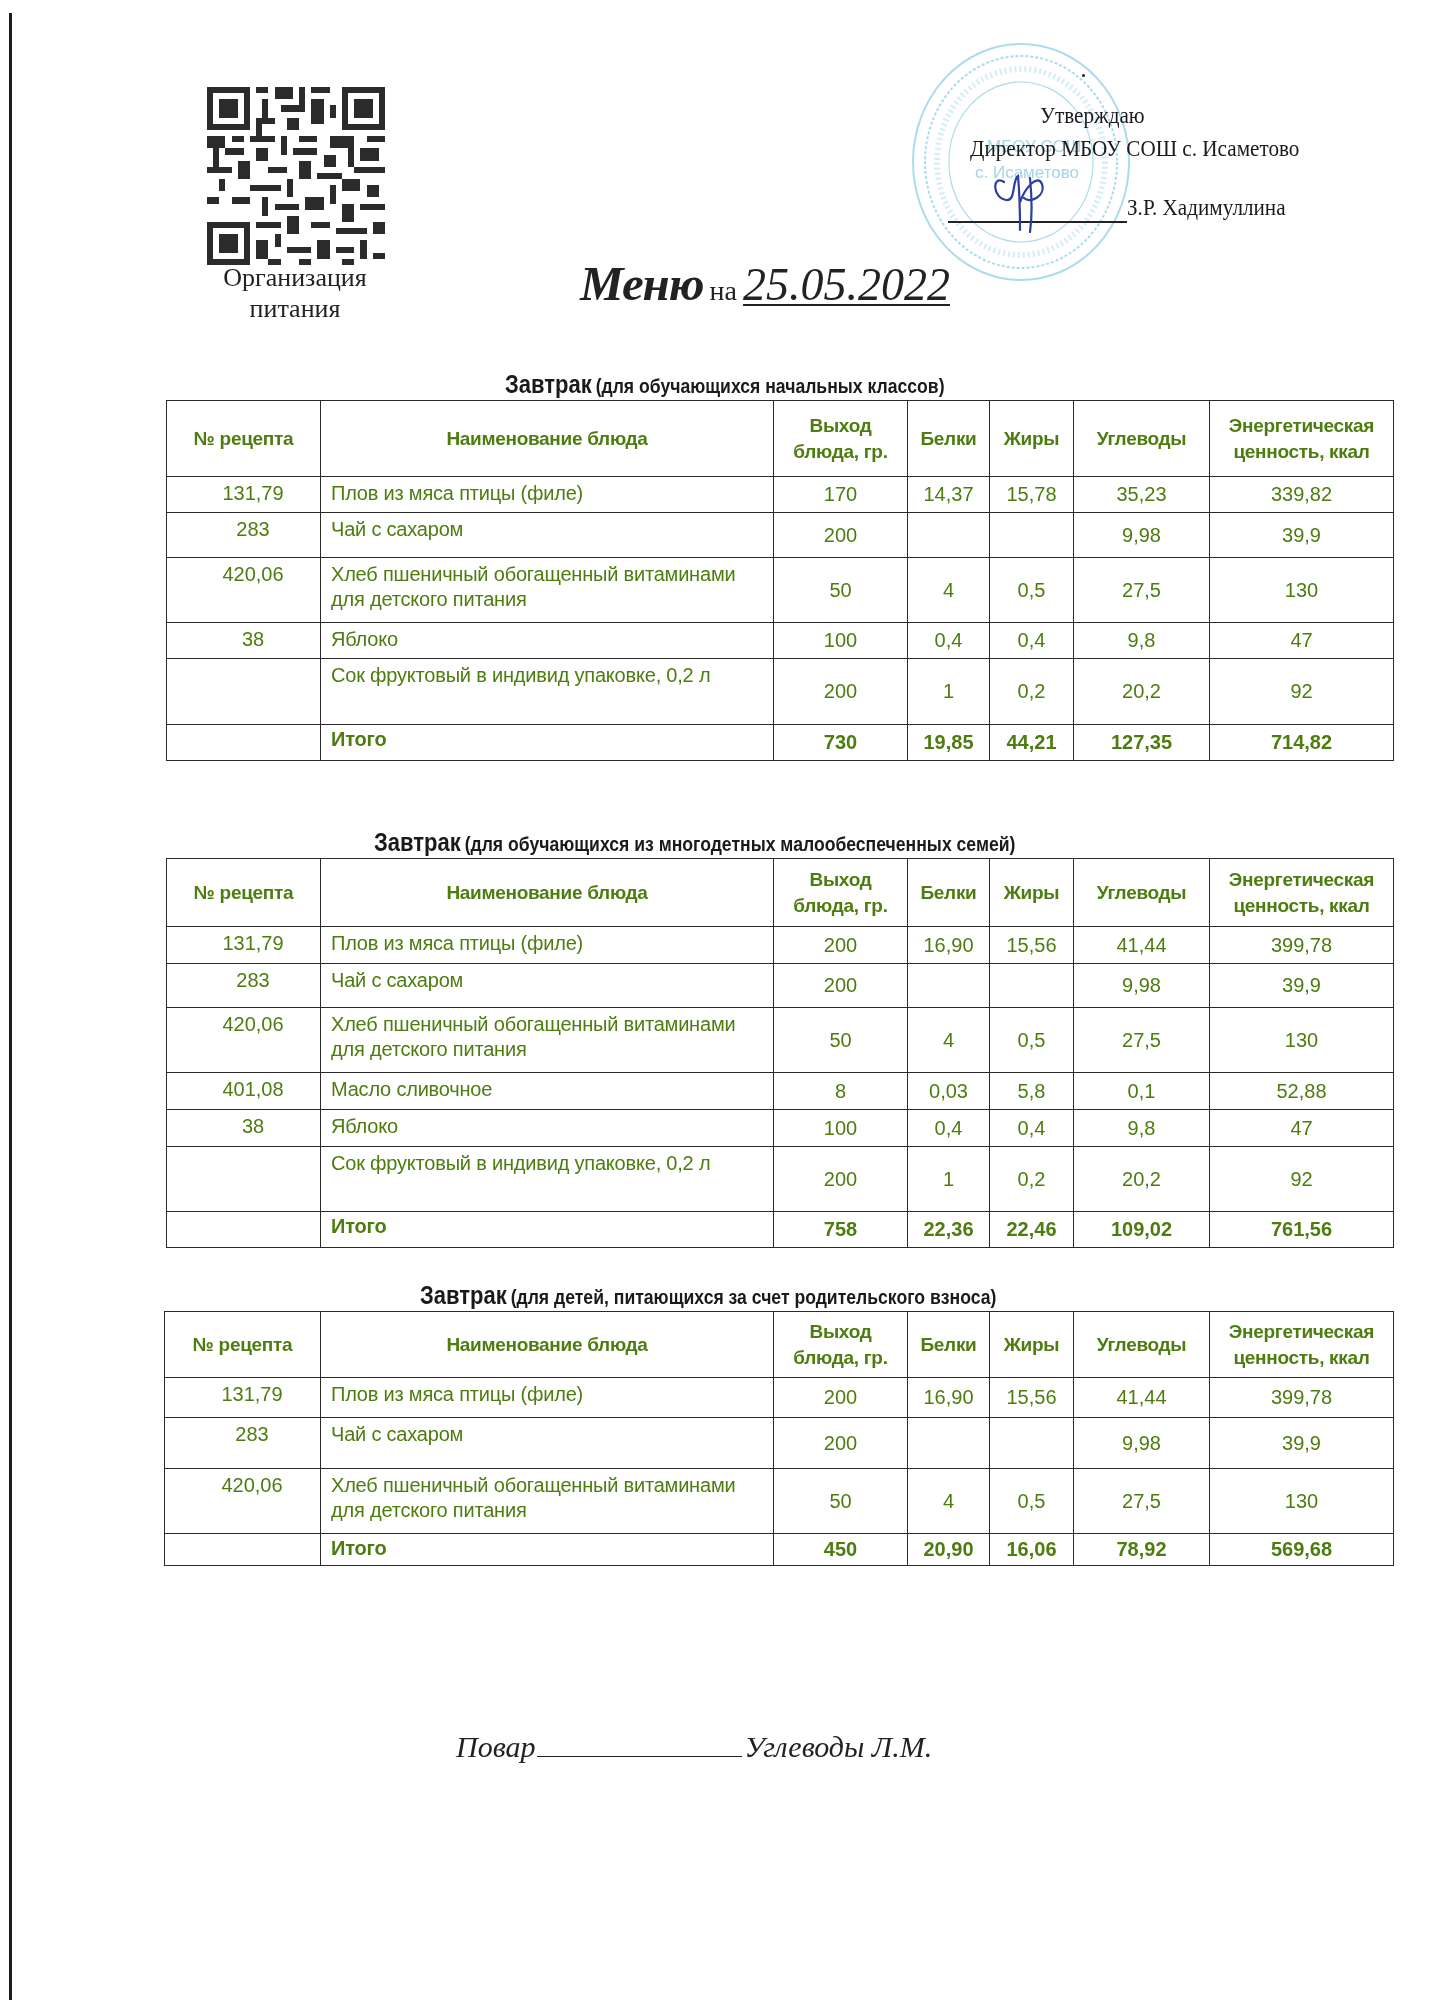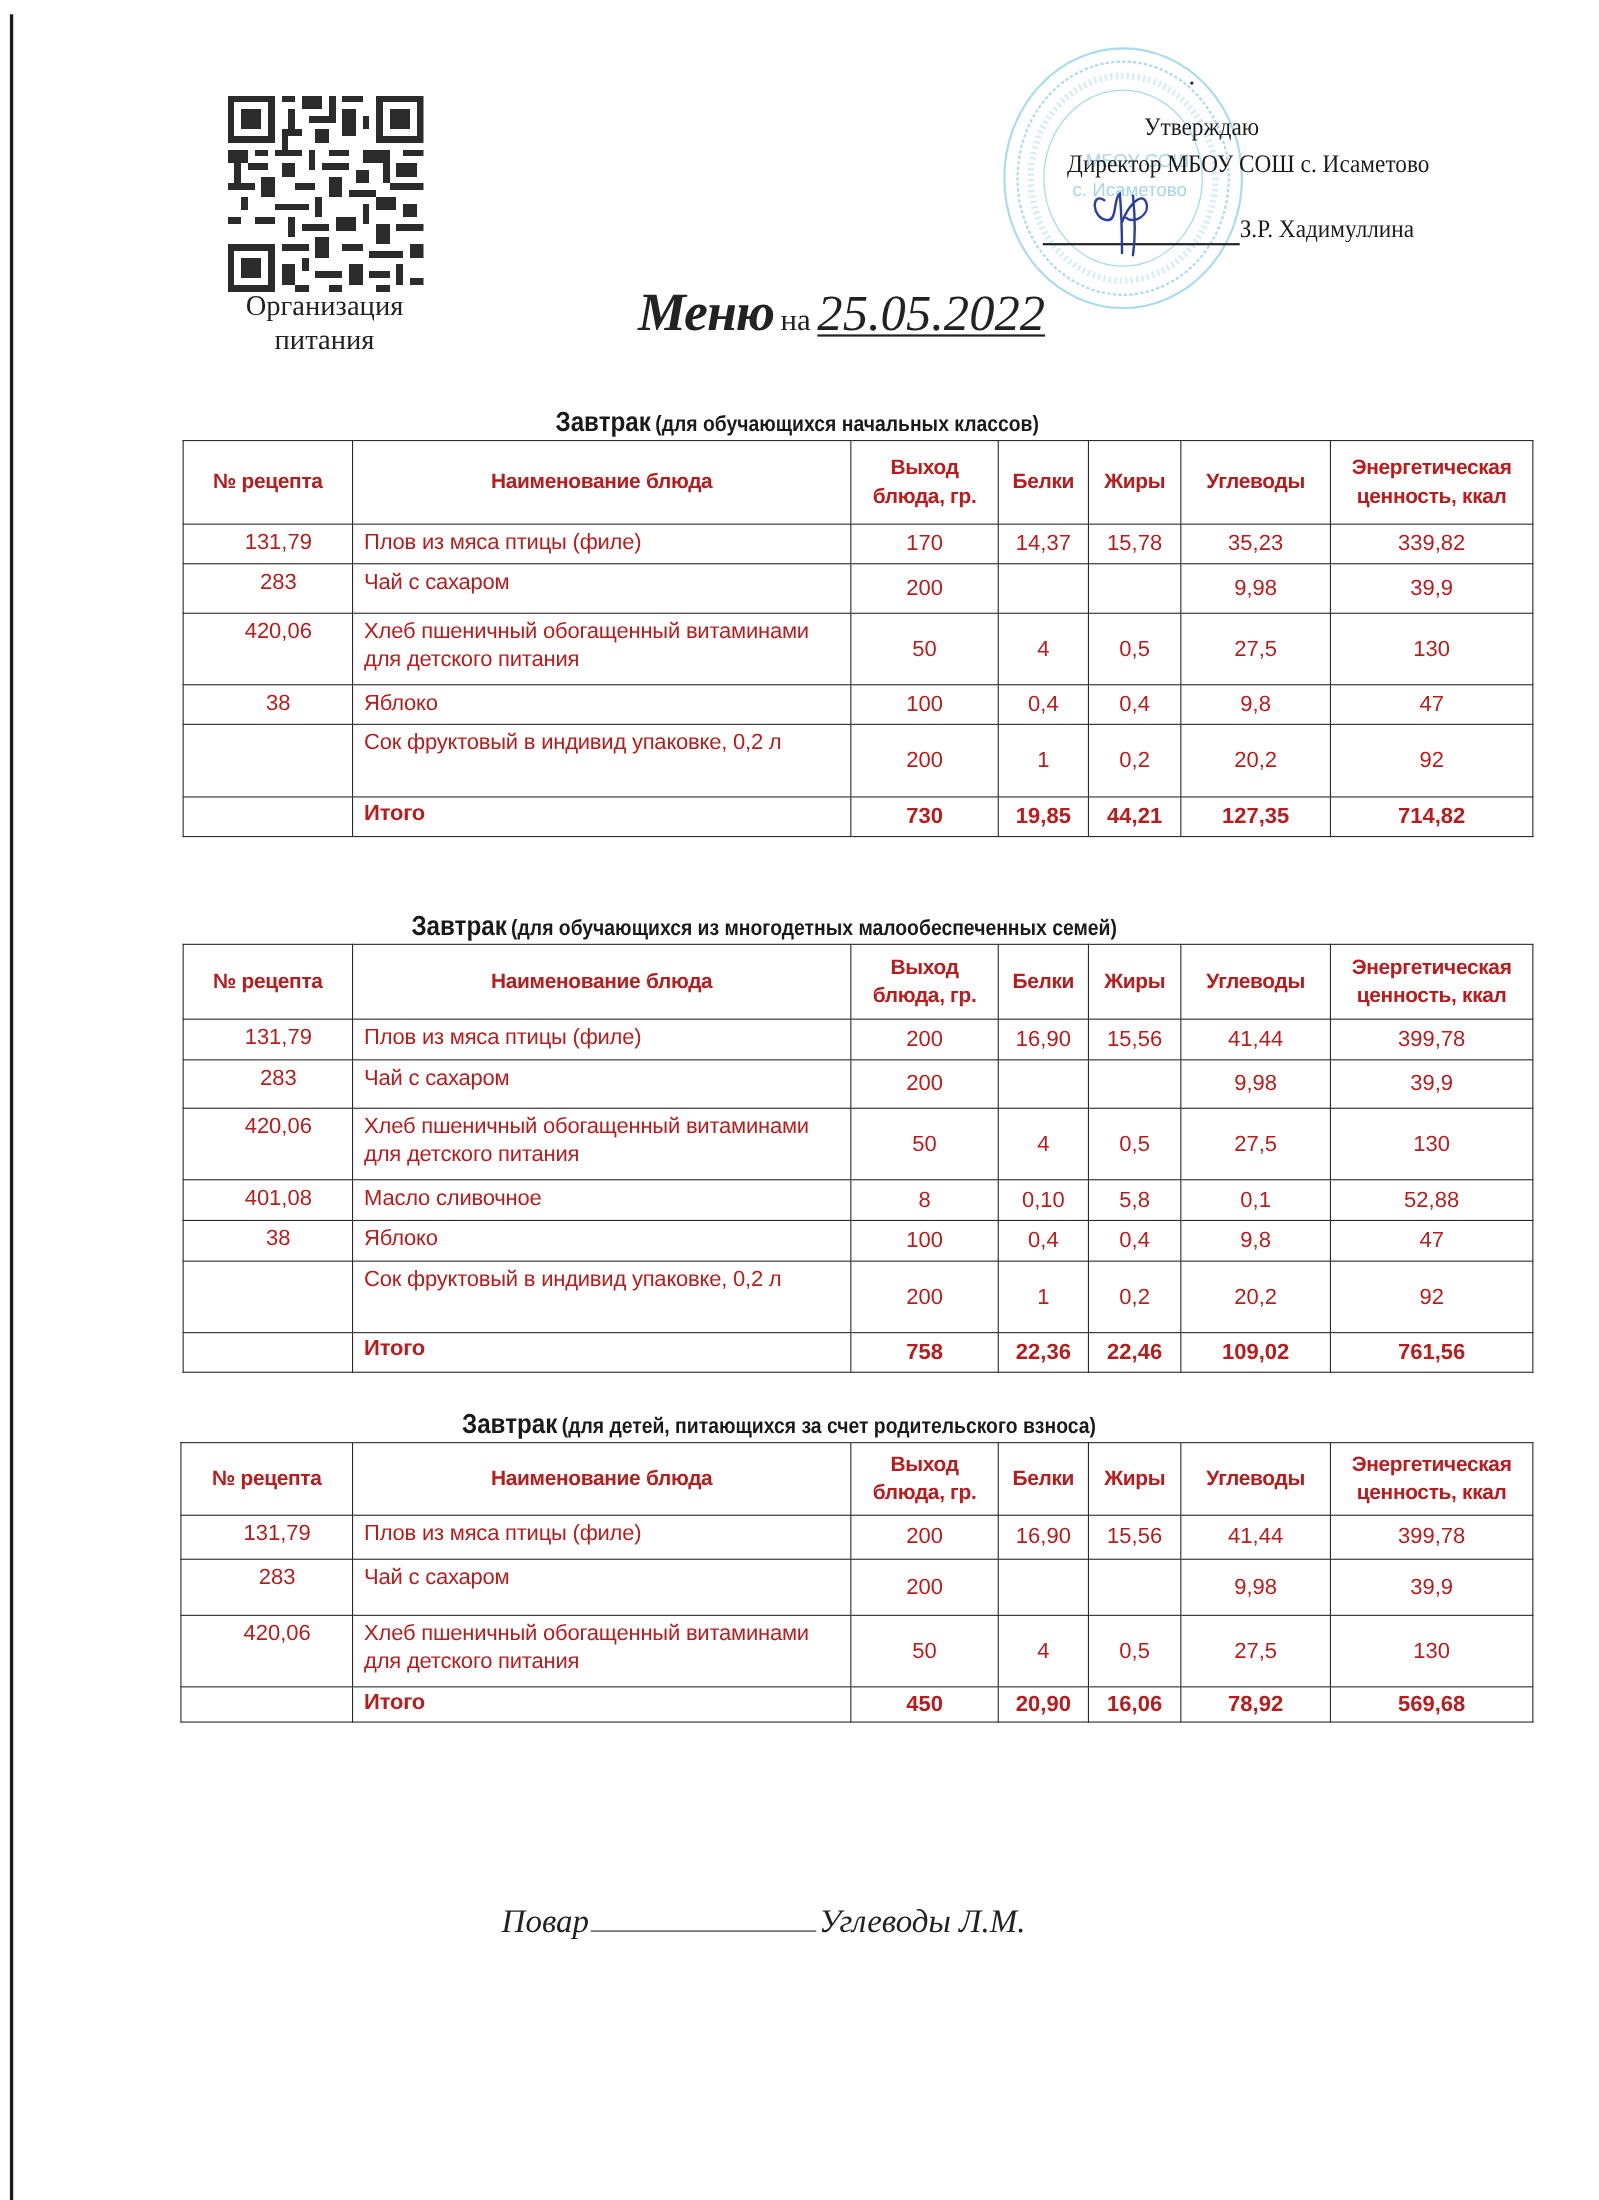--- a/index.html
+++ b/index.html
@@ -31,21 +31,21 @@
   .menu-date { font-size:46px; font-style:italic; margin-left:6px; text-decoration:underline; text-decoration-thickness:2px; text-underline-offset:4px; }
 
   
   .section-title { position:absolute; white-space:nowrap; font-weight:bold; color:#1a1a1a;
                    transform:scaleX(0.88); transform-origin:left top; }
   .section-title .main { font-size:25px; }
   .section-title .sub { font-size:20px; }
 
   
   table.menu { position:absolute; left:166px; border-collapse:collapse; table-layout:fixed;
-               font-size:20px; color:#b91c1c; }
+               font-size:20px; color:#4d7c0f; }
   table.menu td, table.menu th { border:1.5px solid #2a2a2a; padding:0 4px; overflow:hidden; }
   table.menu th { font-weight:bold; text-align:center; vertical-align:middle; font-size:19px; line-height:26px; letter-spacing:-0.3px; }
   table.menu td { vertical-align:middle; text-align:center; line-height:25px; }
   table.menu td.num { vertical-align:top; padding-top:4px;padding-left:23px; }
   table.menu td.name { text-align:left; vertical-align:top; padding-top:4px; padding-left:10px; letter-spacing:-0.2px; }
   table.menu tr.total td { font-weight:bold; }
   table.menu tr.total td.name { padding-top:2px; }
 
   .cook { position:absolute; left:456px; top:1730px; white-space:nowrap; font-family:"Liberation Serif", serif; font-style:italic; font-size:30px; color:#222; }
   .cook-line { display:inline-block; width:205px; border-bottom:1.5px solid #222; height:24px; margin:0 2px; vertical-align:baseline; }
@@ -292,21 +292,21 @@
     <td>50</td>
     <td>4</td>
     <td>0,5</td>
     <td>27,5</td>
     <td>130</td>
   </tr>
   <tr style="height:37px">
     <td class="num">401,08</td>
     <td class="name">Масло сливочное</td>
     <td>8</td>
-    <td>0,10</td>
+    <td>0,03</td>
     <td>5,8</td>
     <td>0,1</td>
     <td>52,88</td>
   </tr>
   <tr style="height:37px">
     <td class="num">38</td>
     <td class="name">Яблоко</td>
     <td>100</td>
     <td>0,4</td>
     <td>0,4</td>

